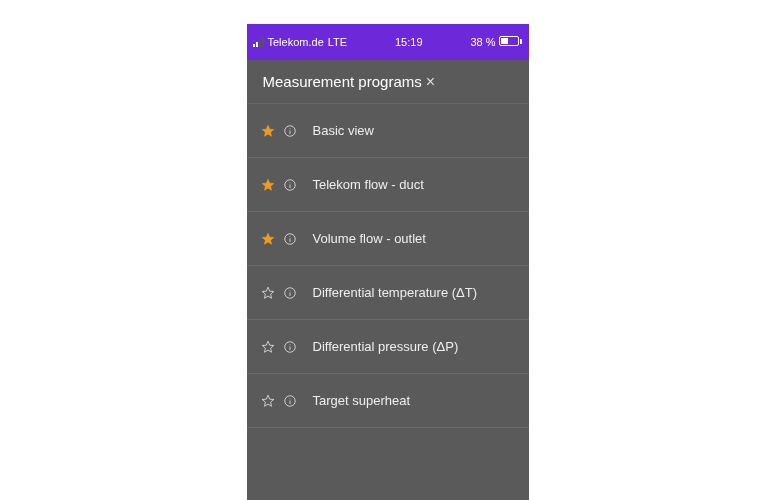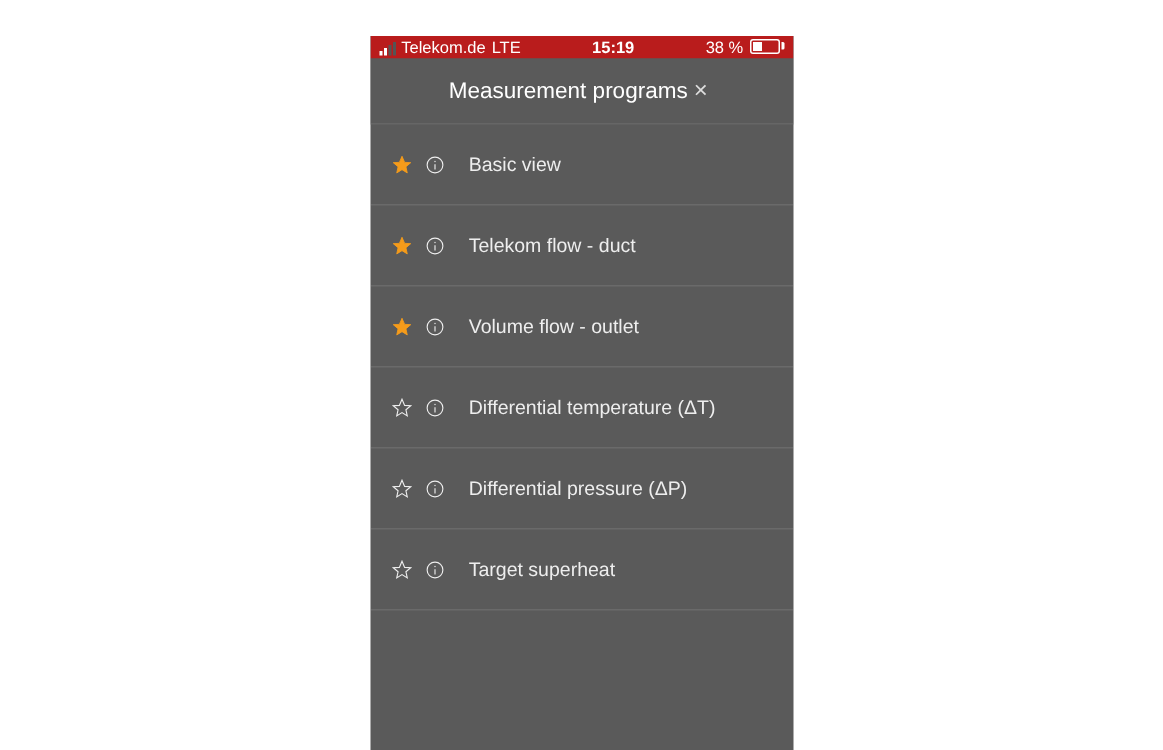--- a/index.html
+++ b/index.html
@@ -15,51 +15,51 @@
   }
   .phone {
     width: 282px;
     height: 500px;
     background: #5a5a5a;
     position: relative;
     margin-top: 24px;
     overflow: hidden;
   }
   .status-bar {
-    height: 15px;
-    background: #b91c1c;
+    height: 36px;
+    background: #6d28d9;
     color: #fff;
     font-size: 11px;
     display: flex;
     align-items: center;
     justify-content: space-between;
     padding: 1px 6px;
   }
   .status-left { display: flex; align-items: center; gap: 4px; }
   .status-right { display: flex; align-items: flex-start; gap: 4px; }
   .signal-icon { display: inline-flex; align-items: flex-end; gap: 1px; height: 10px; }
   .signal-icon span { width: 2px; background: #fff; display: inline-block; }
   .signal-icon span.dim { background: #555; }
   .signal-icon .b1 { height: 3px; }
   .signal-icon .b2 { height: 5px; }
   .signal-icon .b3 { height: 7px; }
   .signal-icon .b4 { height: 9px; }
   .battery-icon { display: inline-flex; align-items: center; }
   .battery-body { width: 20px; height: 10px; border: 1px solid #fff; border-radius: 2px; position: relative; }
   .battery-fill { position: absolute; left: 1px; top: 1px; bottom: 1px; width: 38%; background: #fff; }
   .battery-tip { width: 2px; height: 5px; background: #fff; margin-left: 1px; border-radius: 0 1px 1px 0;}
-  .clock { font-weight: 700; }
+  .clock { font-weight: 400; }
 
   .header {
     height: 44px;
     background: #5a5a5a;
     color: #fff;
     display: flex;
     align-items: center;
-    justify-content: center;
+    justify-content: flex-start;
     padding: 0 16px;
     font-size: 15px;
     font-weight: 400;
     border-bottom: 1px solid rgba(255,255,255,0.08);
   }
   .close-x { font-size: 16px; color: #ddd; cursor: pointer; padding: 4px; }
 
   .list { display: flex; flex-direction: column; }
   .row {
     height: 54px;

